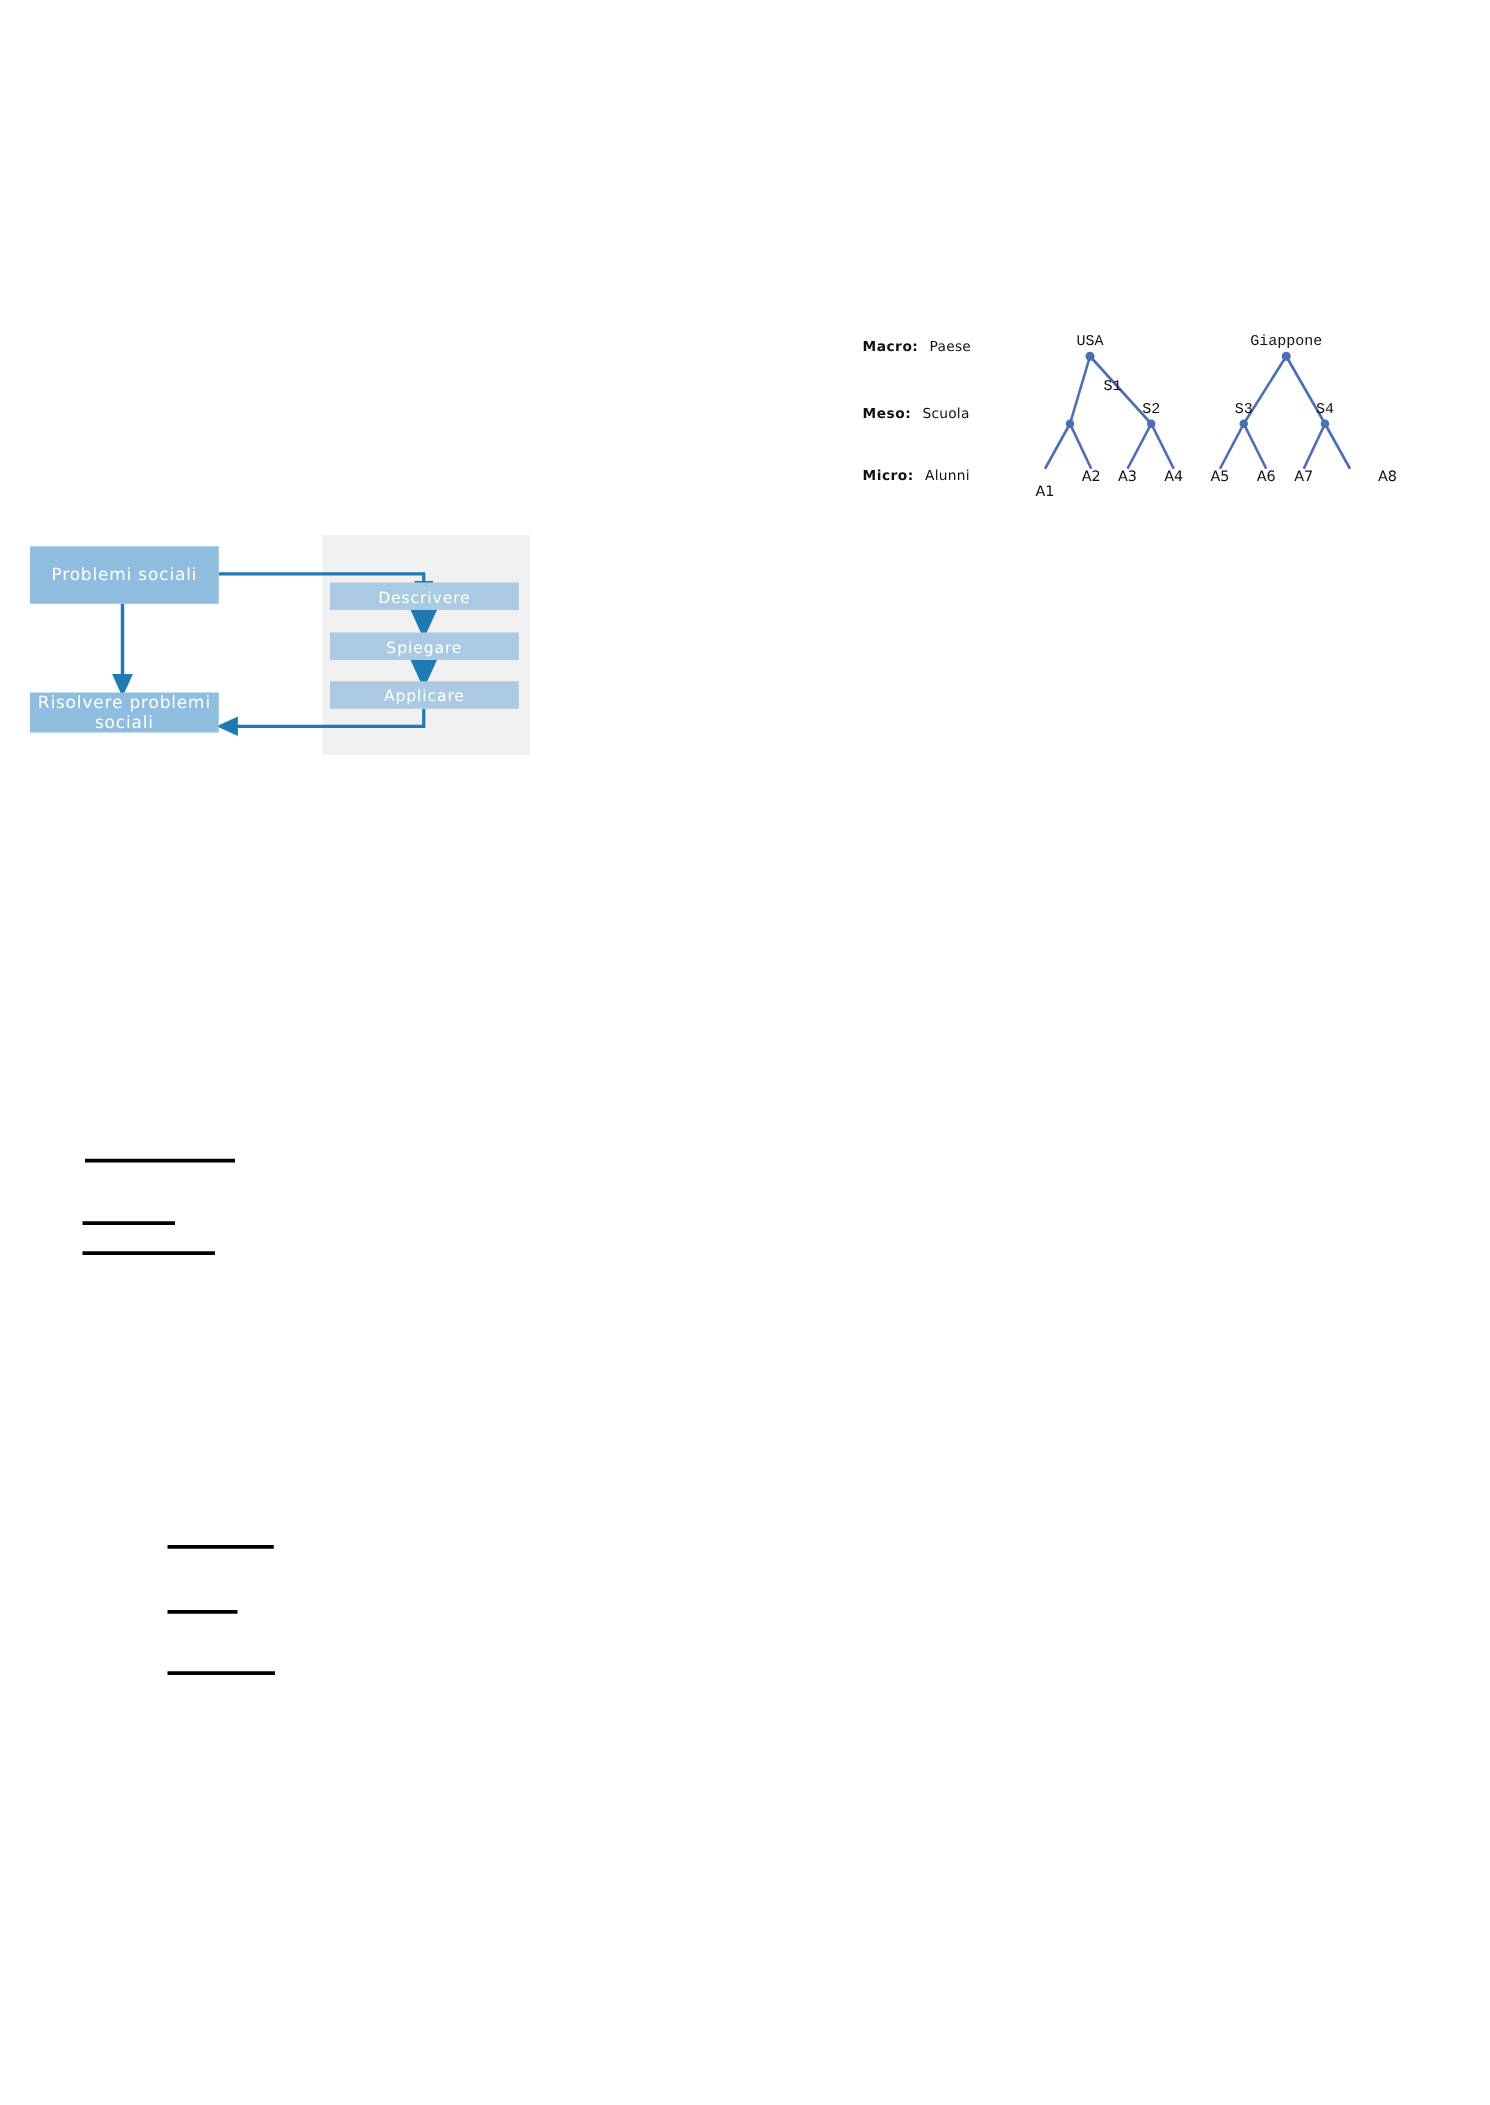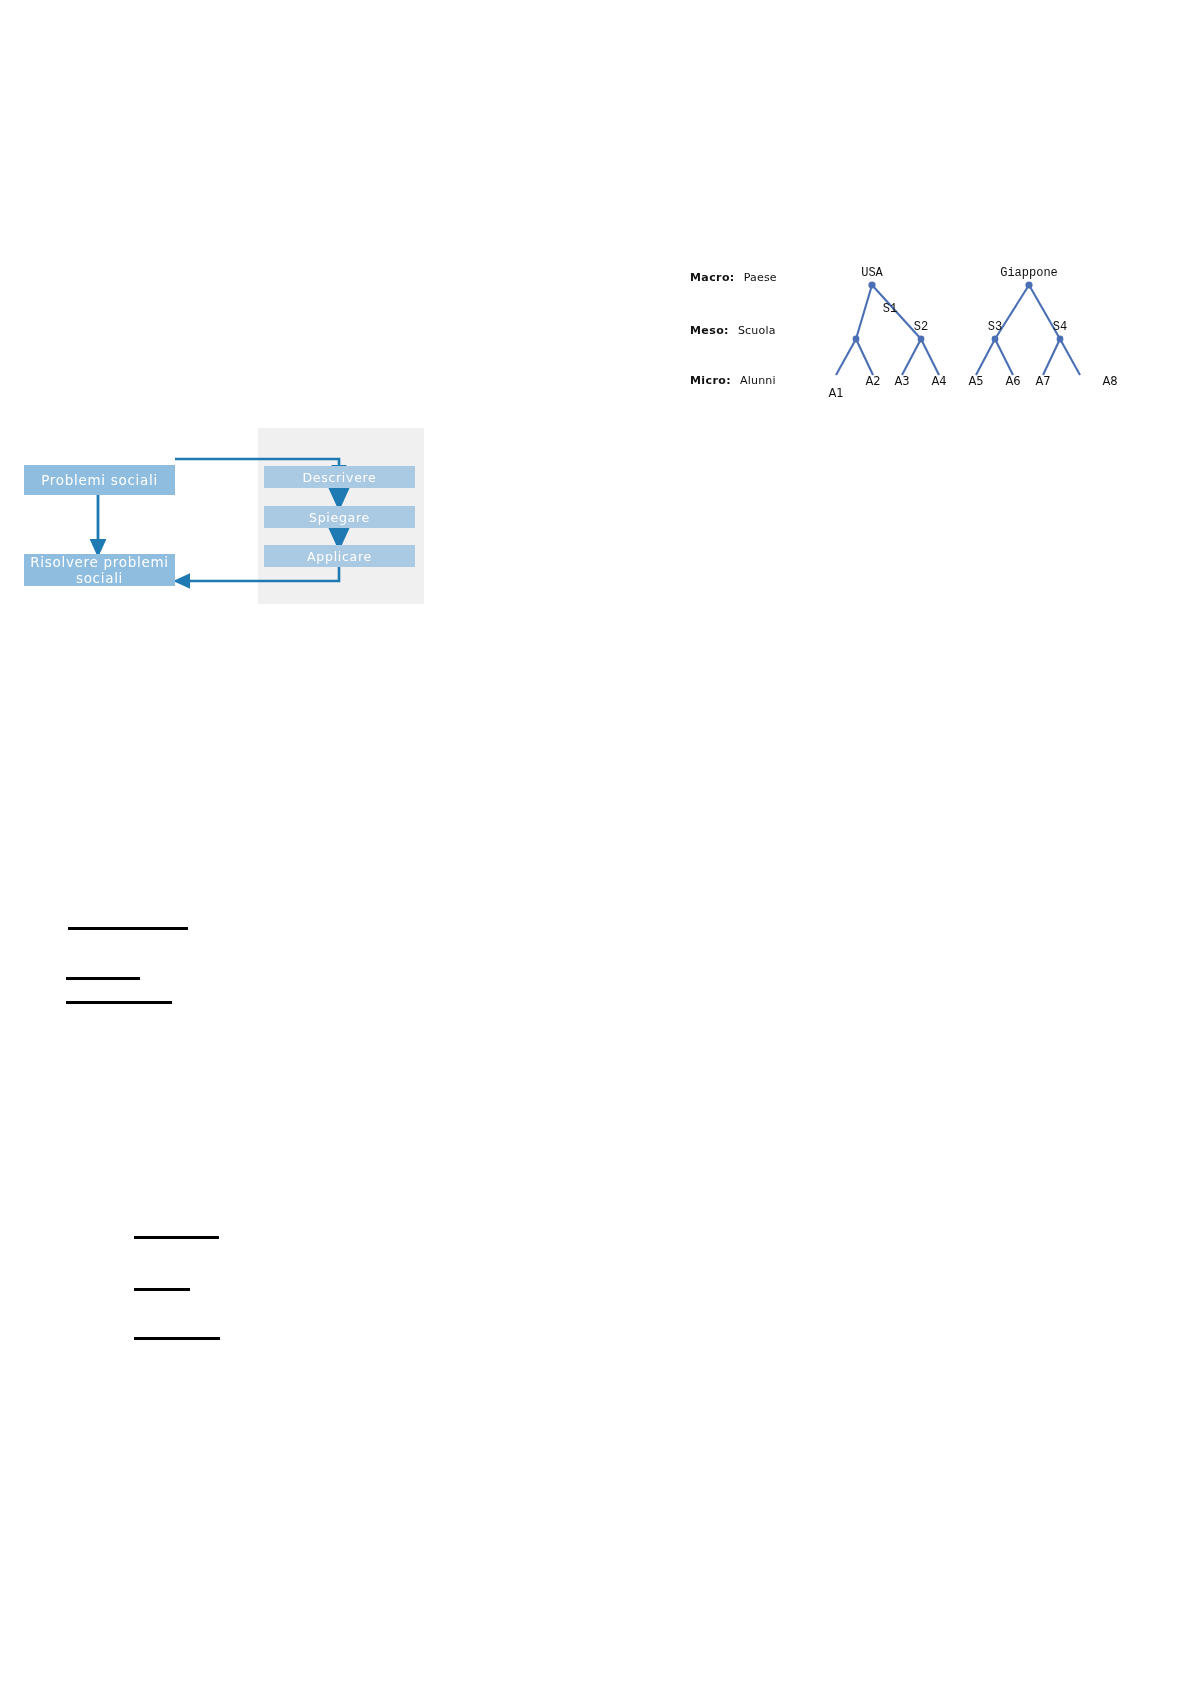--- a/index.html
+++ b/index.html
@@ -41,22 +41,21 @@
     align-items: center;
     justify-content: center;
     text-align: center;
     line-height: 1.22;
     box-sizing: border-box;
   }
   #box-problemi {
     left: 0px;
     top: 9px;
     width: 151px;
-    height: 30px;
-    margin-top: 28px;
+    height: 46px;
   }
   #box-risolvere {
     left: 0px;
     top: 126px;
     width: 151px;
     height: 32px;
     padding: 0 6px;
   }
   .step-box {
     position: absolute;

